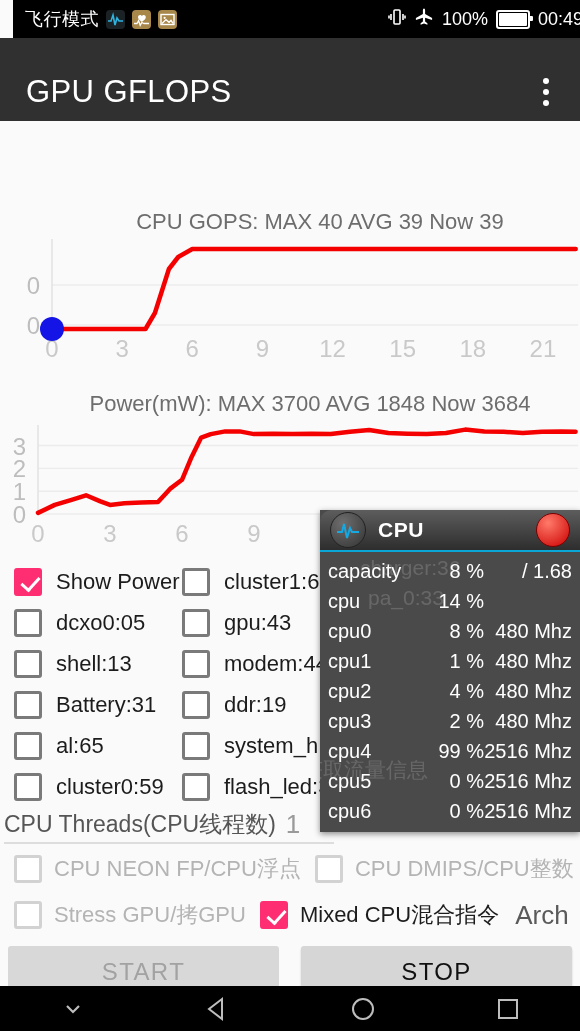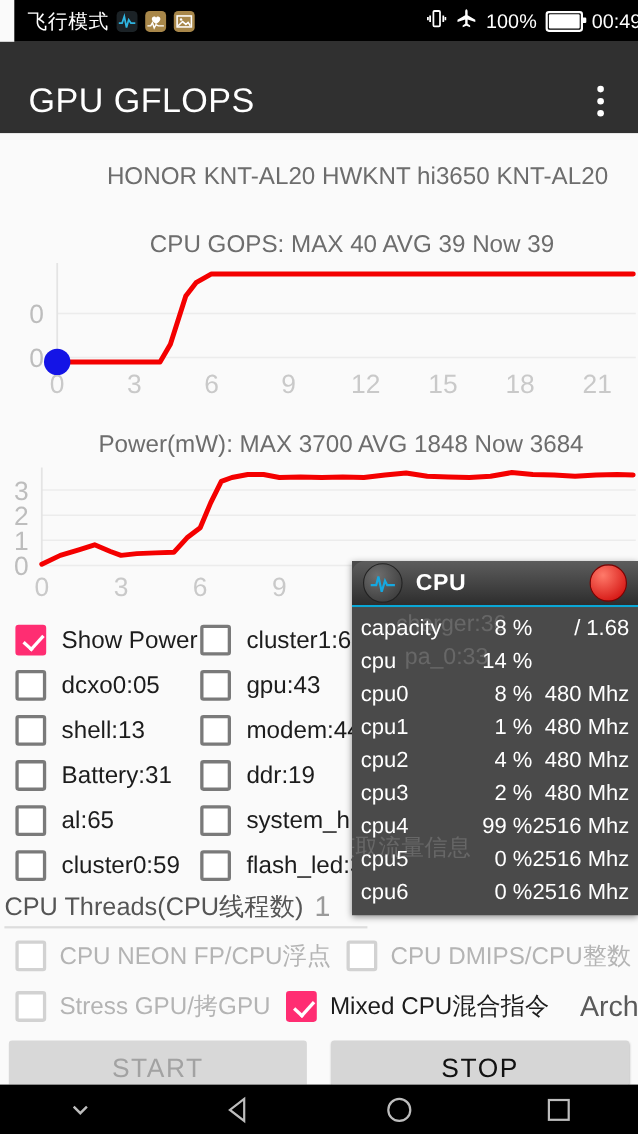--- a/index.html
+++ b/index.html
@@ -82,21 +82,21 @@
   .threads .val{font-size:26px;color:#9a9a9a;margin-left:10px;}
   .threads .underline{
     position:absolute;left:4px;top:40px;width:330px;height:2px;background:#ddd;
   }
 
   .optrow{position:absolute;left:0;width:580px;height:44px;display:flex;align-items:center;}
   .optrow.r1{top:726px;}
   .optrow.r2{top:772px;}
   .opt{display:flex;align-items:center;}
   .opt .cblabel{margin-left:12px;font-size:22px;}
-  .arch{font-size:26px;color:#5a5a5a;margin-left:28px;}
+  .arch{font-size:26px;color:#5a5a5a;margin-left:16px;}
 
   
   .btnrow{position:absolute;left:0;top:825px;width:580px;display:flex;gap:22px;padding:0 8px;box-sizing:border-box;}
   .btn{
     flex:1;height:52px;border-radius:3px;background:#d6d6d6;
     display:flex;align-items:center;justify-content:center;
     font-size:24px;letter-spacing:1.4px;color:#111;
     box-shadow:0 2px 2px rgba(0,0,0,.22);
   }
   .btn.disabled{color:#a2a2a2;background:#d8d8d8;box-shadow:none;}
@@ -176,21 +176,20 @@
   <div class="title">GPU GFLOPS</div>
   <div class="kebab">
       <i></i>
       <i></i>
       <i></i>
     </div>
 </div>
 
 <div class="content">
 
-  <div class="chart-title t1">HONOR KNT-AL20 HWKNT hi3650 KNT-AL20</div>
   <div class="chart-title t2">CPU GOPS: MAX 40 AVG 39 Now 39</div>
   <div class="chart-title t3">Power(mW): MAX 3700 AVG 1848 Now 3684</div>
 
   <div class="chartbox" id="chart1">
       <svg width="580" height="130" xmlns="http://www.w3.org/2000/svg">
         <line x1="52" y1="52.0" x2="578" y2="52.0" stroke="#ececec" stroke-width="1.4"></line>
         <line x1="52" y1="92.0" x2="578" y2="92.0" stroke="#ececec" stroke-width="1.4"></line>
         <line x1="52" y1="6" x2="52" y2="96" stroke="#e4e4e4" stroke-width="1.6"></line>
         <polyline points="52.0,96.0 75.4,96.0 98.8,96.0 122.1,96.0 145.5,96.0 154.9,80.0 168.9,36.0 178.2,24.0 192.3,16.0 215.6,16.0 262.4,16.0 309.2,16.0 355.9,16.0 402.7,16.0 449.4,16.0 496.2,16.0 542.9,16.0 575.7,16.0" fill="none" stroke="#f40000" stroke-width="4.5" stroke-linejoin="round" stroke-linecap="round"></polyline>
         <text x="40" y="61.0" text-anchor="end" font-size="24" fill="#bdbdbd" font-family="Liberation Sans, sans-serif">0</text>

